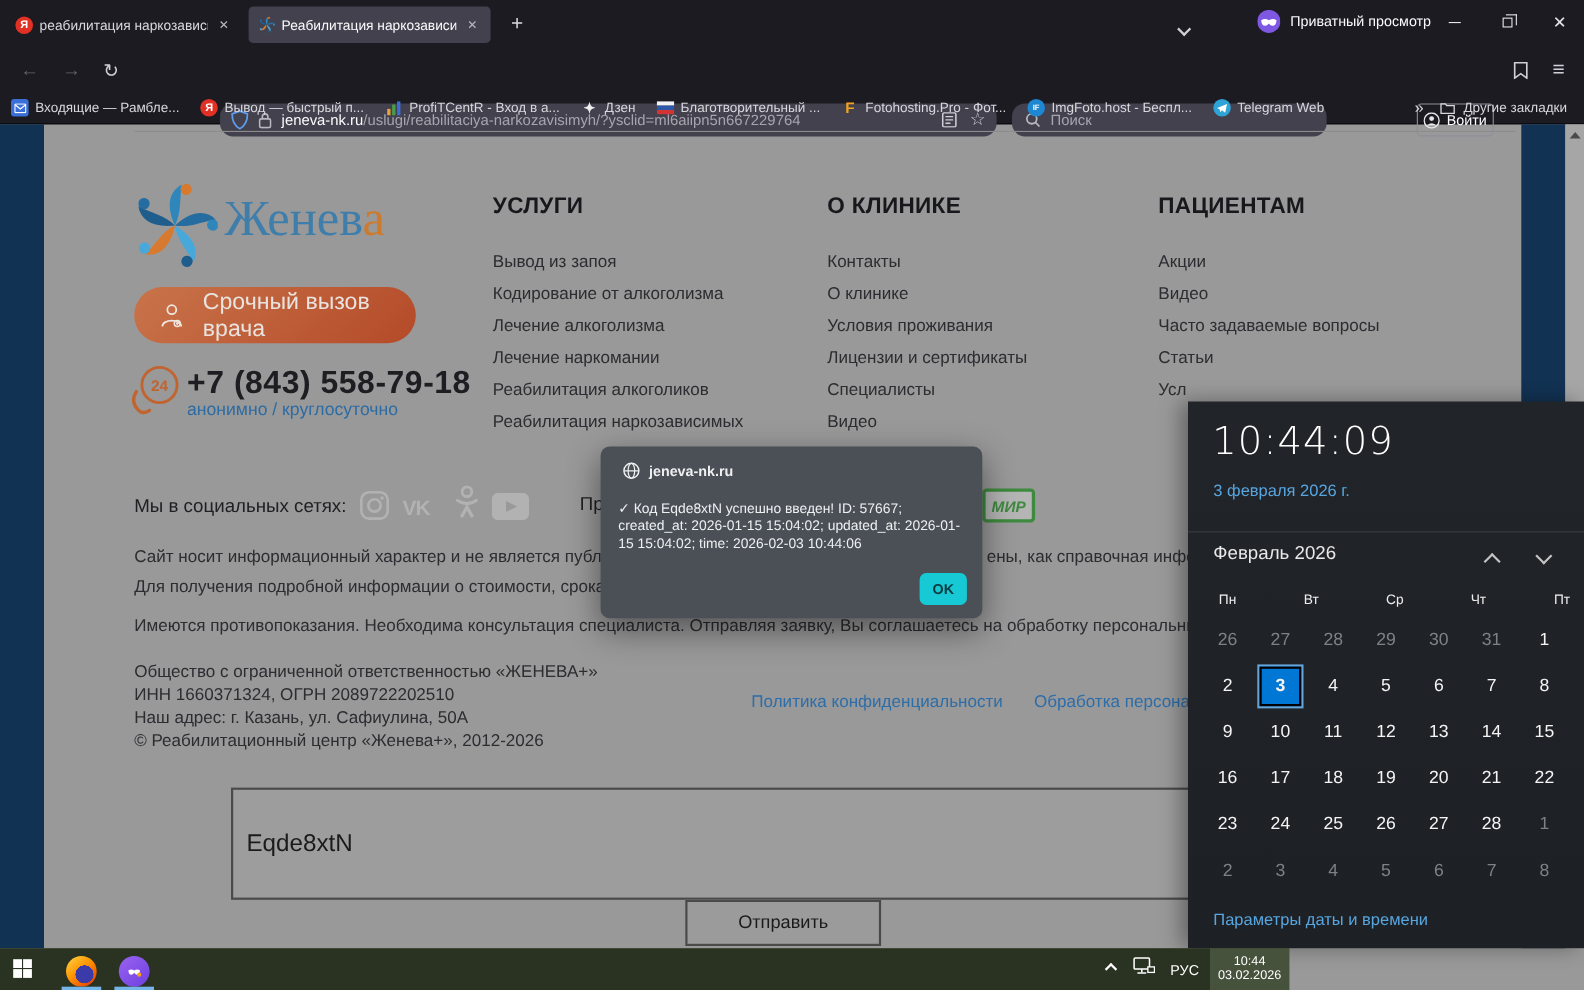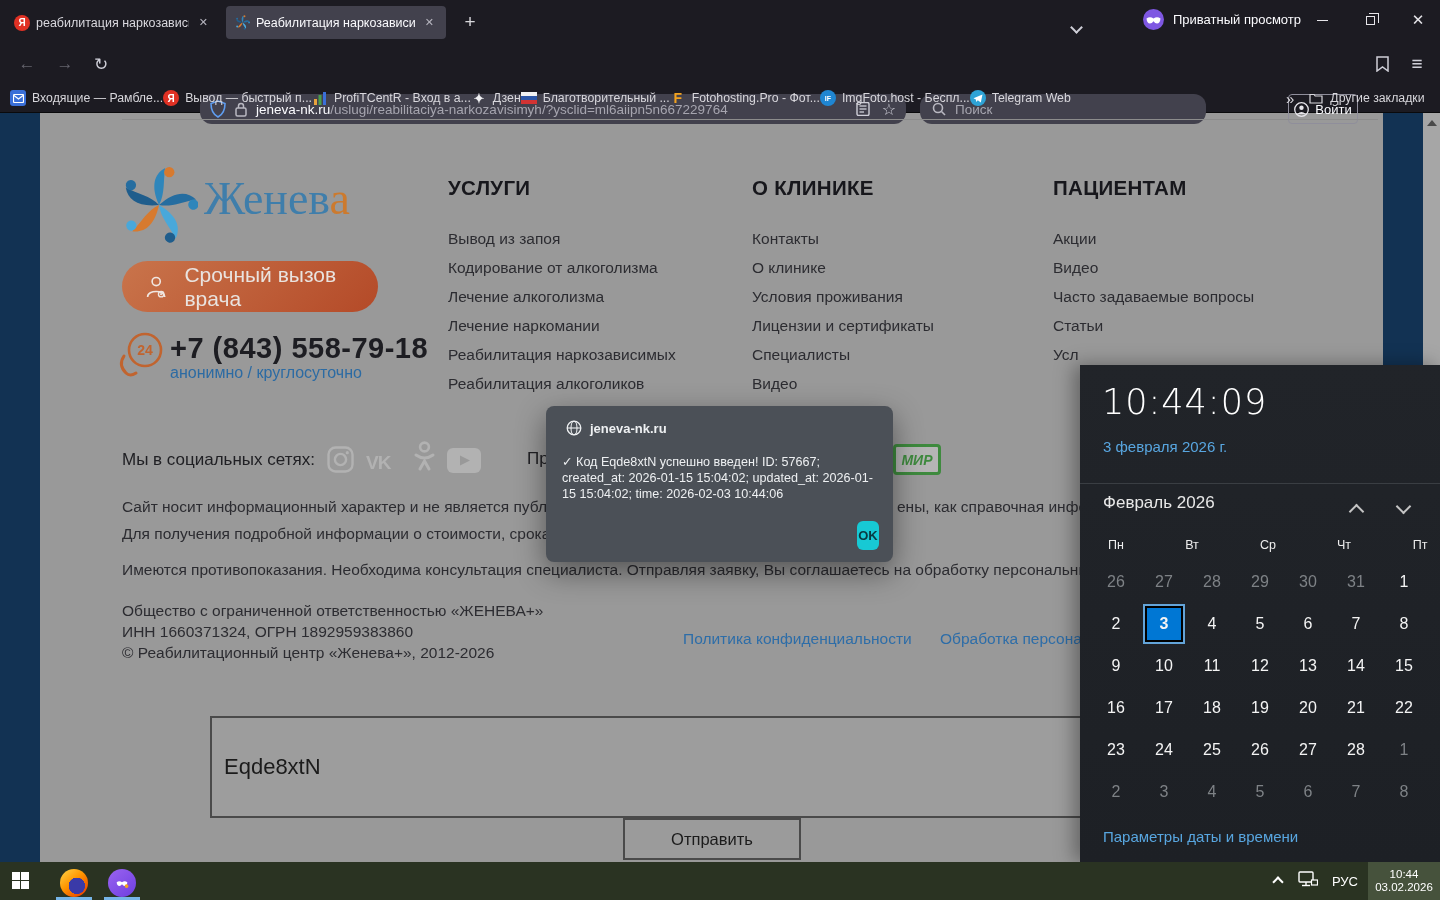--- a/index.html
+++ b/index.html
@@ -26,21 +26,21 @@
   .restore-glyph::before{content:"";position:absolute;left:2px;top:-4px;width:9px;height:9px;border:1px solid #e6e5ea;border-left:none;border-bottom:none;}
   .min-glyph{width:11px;height:1px;background:#e6e5ea;}
 
   .navbar{position:absolute;left:0;top:44px;width:1440px;height:40px;}
   .navicon{position:absolute;top:0;height:40px;display:flex;align-items:center;justify-content:center;font-size:17px;}
   .field{position:absolute;top:50px;height:30px;background:#42414d;border-radius:12px;display:flex;align-items:center;color:#fbfbfe;}
   .urlhost{color:#fbfbfe;font-size:13.5px;}
   .urlpath{color:#a6a5af;font-size:13.5px;}
   .signin{position:absolute;left:1288px;top:50px;width:70px;height:30px;border:1px solid #8f8e9b;border-radius:4px;display:flex;align-items:center;justify-content:center;gap:6px;color:#fbfbfe;font-size:13px;cursor:pointer;}
 
-  .bmbar{position:absolute;left:10px;top:86px;height:24px;display:flex;align-items:center;}
+  .bmbar{position:absolute;left:10px;top:86px;height:24px;display:flex;align-items:center;gap:19px;}
   .bm{display:flex;align-items:center;gap:6px;color:#d8d7dc;font-size:12.3px;cursor:pointer;white-space:nowrap;}
   .bmicon{width:16px;height:16px;display:flex;align-items:center;justify-content:center;border-radius:3px;flex:0 0 16px;font-weight:bold;}
   .bm-right{position:absolute;left:1286px;top:86px;height:24px;display:flex;align-items:center;gap:14px;color:#d8d7dc;font-size:13px;}
 
   
   .page-strip{position:absolute;top:113px;width:40px;height:749px;background:#123253;}
   .scrolltrack{position:absolute;left:1423px;top:113px;width:17px;height:749px;background:#a6a6a6;}
   .scrollarrow{position:absolute;left:1427px;top:120px;width:0;height:0;border-left:5px solid transparent;border-right:5px solid transparent;border-bottom:6px solid #4a4a4a;}
   .topline{position:absolute;left:122px;top:119px;width:1256px;height:1px;background:#8c8c8c;}
 
@@ -69,21 +69,21 @@
   .code-box{position:absolute;left:210px;top:716px;width:1022px;height:102px;border:2px solid #4a4a4a;background:#9d9d9d;text-align:center;}
   .code-value{position:absolute;left:12px;top:36px;font-size:22px;color:#1b1b1b;}
   .send-btn{position:absolute;left:623px;top:818px;width:178px;height:42px;border:2px solid #4a4a4a;background:#9b9b9b;
             display:flex;align-items:center;justify-content:center;font-size:16.5px;color:#1b1b1b;cursor:pointer;}
 
   
   .dialog{position:absolute;left:546px;top:406px;width:347px;height:156px;background:#4b5057;border-radius:8px;
           box-shadow:0 10px 30px rgba(0,0,0,.45);color:#eef0f2;}
   .dialog .origin{position:absolute;left:20px;top:14px;display:flex;align-items:center;gap:8px;font-size:13px;font-weight:bold;}
   .dialog .msg{position:absolute;left:16px;top:48px;width:318px;font-size:12.6px;line-height:16px;}
-  .okbtn{position:absolute;right:14px;bottom:12px;width:22px;height:29px;background:#17c9d4;border-radius:6px;
+  .okbtn{position:absolute;right:14px;bottom:12px;width:43px;height:29px;background:#17c9d4;border-radius:6px;
          display:flex;align-items:center;justify-content:center;font-size:13px;font-weight:bold;color:#093a41;cursor:pointer;}
 
   
   .flyout{position:absolute;left:1080px;top:365px;width:360px;height:497px;
           background:linear-gradient(180deg,#212429,#1d2025);box-shadow:-6px 0 18px rgba(0,0,0,.35);color:#f2f2f2;}
   .fly-time{position:absolute;left:22px;top:17px;font-size:35px;font-weight:100;letter-spacing:1px;color:#fff;
             font-family:"DejaVu Sans","Liberation Sans",sans-serif;}
   .fly-date{position:absolute;left:23px;top:73px;font-size:15px;color:#58a6e0;}
   .fly-divider{position:absolute;left:0;top:118px;width:360px;height:1px;background:#3a3e43;}
   .fly-month{position:absolute;left:23px;top:128px;font-size:17px;color:#e8e8e8;}
@@ -92,21 +92,21 @@
   .cal-heads{position:absolute;left:12px;top:170px;width:336px;display:grid;grid-template-columns:repeat(7,48px);gap:28px;}
   .cal-head{height:20px;display:flex;align-items:center;justify-content:center;font-size:12.5px;color:#ededed;}
   .cal-grid{position:absolute;left:12px;top:196px;width:336px;display:grid;grid-template-columns:repeat(7,48px);grid-auto-rows:42px;}
   .cal-cell{display:flex;align-items:center;justify-content:center;font-size:16px;color:#f4f4f4;cursor:pointer;}
   .cal-cell.muted{color:#7e8286;}
   .cal-cell.selected{width:38px;height:36px;margin:auto;background:#0077d4;border:2px solid #000;
                      box-shadow:0 0 0 2px #63a4d9;font-weight:bold;}
   .fly-settings{position:absolute;left:23px;top:463px;font-size:15px;color:#58a6e0;cursor:pointer;}
 
   
-  .taskbar{position:absolute;left:0;top:862px;width:1440px;height:38px;background:#2a3322;}
+  .taskbar{position:absolute;left:0;top:862px;width:1172px;height:38px;background:#2a3322;}
   .start{position:absolute;left:12px;top:10px;width:17px;height:17px;display:grid;grid-template-columns:8px 8px;grid-template-rows:8px 8px;gap:1px;cursor:pointer;}
   .start div{background:#fff;}
   .tb-app{position:absolute;top:4px;width:40px;height:34px;display:flex;align-items:center;justify-content:center;cursor:pointer;}
   .tb-underline{position:absolute;bottom:0;left:2px;right:2px;height:3px;background:#76b5e8;}
   .ff-circle{width:28px;height:28px;border-radius:50%;background:radial-gradient(circle at 60% 60%,#3a3aa8 0 34%,transparent 35%),
              linear-gradient(140deg,#ffd54a,#ff9500 45%,#e33000);}
   .pv-circle{width:28px;height:28px;border-radius:50%;background:linear-gradient(140deg,#9a63f0,#6e3fe0);display:flex;align-items:center;justify-content:center;}
   .tray{position:absolute;right:0;top:0;height:38px;display:flex;align-items:center;color:#fff;}
   .tray-clock{width:72px;height:38px;background:#46523c;display:flex;flex-direction:column;align-items:center;justify-content:center;
               font-size:11.5px;line-height:13px;cursor:pointer;}
@@ -345,22 +345,22 @@
   </div>
   <div class="phone-num">+7 (843) 558-79-18</div>
   <div class="phone-sub">анонимно / круглосуточно</div>
 
   <div class="col" style="left:448px;">
     <h3>УСЛУГИ</h3>
     <a>Вывод из запоя</a>
     <a>Кодирование от алкоголизма</a>
     <a>Лечение алкоголизма</a>
     <a>Лечение наркомании</a>
+    <a>Реабилитация алкоголиков</a>
     <a>Реабилитация наркозависимых</a>
-    <a>Реабилитация алкоголиков</a>
   </div>
   <div class="col" style="left:752px;">
     <h3>О КЛИНИКЕ</h3>
     <a>Контакты</a>
     <a>О клинике</a>
     <a>Условия проживания</a>
     <a>Лицензии и сертификаты</a>
     <a>Специалисты</a>
     <a>Видео</a>
   </div>
@@ -398,21 +398,22 @@
   <div class="pay-prefix">Пр</div>
   <div class="mir">МИР</div>
 
   <div class="body-text" style="left:122px;top:498px;">Сайт носит информационный характер и не является публичной</div>
   <div class="body-text" style="left:897px;top:498px;white-space:nowrap;">ены, как справочная информ</div>
   <div class="body-text" style="left:122px;top:525px;">Для получения подробной информации о стоимости, сроках и ус</div>
   <div class="body-text" style="left:122px;top:561px;white-space:nowrap;">Имеются противопоказания. Необходима консультация специалиста. Отправляя заявку, Вы соглашаетесь на обработку персональных данных.</div>
 
   <div class="body-text" style="left:122px;top:600px;line-height:21px;">
     <div>Общество с ограниченной ответственностью «ЖЕНЕВА+»</div>
-    <div>ИНН 1660371324, ОГРН 1892959383860</div>
+    <div>ИНН 1660371324, ОГРН 2089722202510</div>
+    <div>Наш адрес: г. Казань, ул. Сафиулина, 50А</div>
     <div>© Реабилитационный центр «Женева+», 2012-2026</div>
   </div>
 
   <div class="blue-link" style="left:683px;top:630px;">Политика конфиденциальности</div>
   <div class="blue-link" style="left:940px;top:630px;white-space:nowrap;">Обработка персональных данных</div>
 
   <div class="code-box">
     <div class="code-value">Eqde8xtN</div>
   </div>
   <div class="send-btn">Отправить</div>

